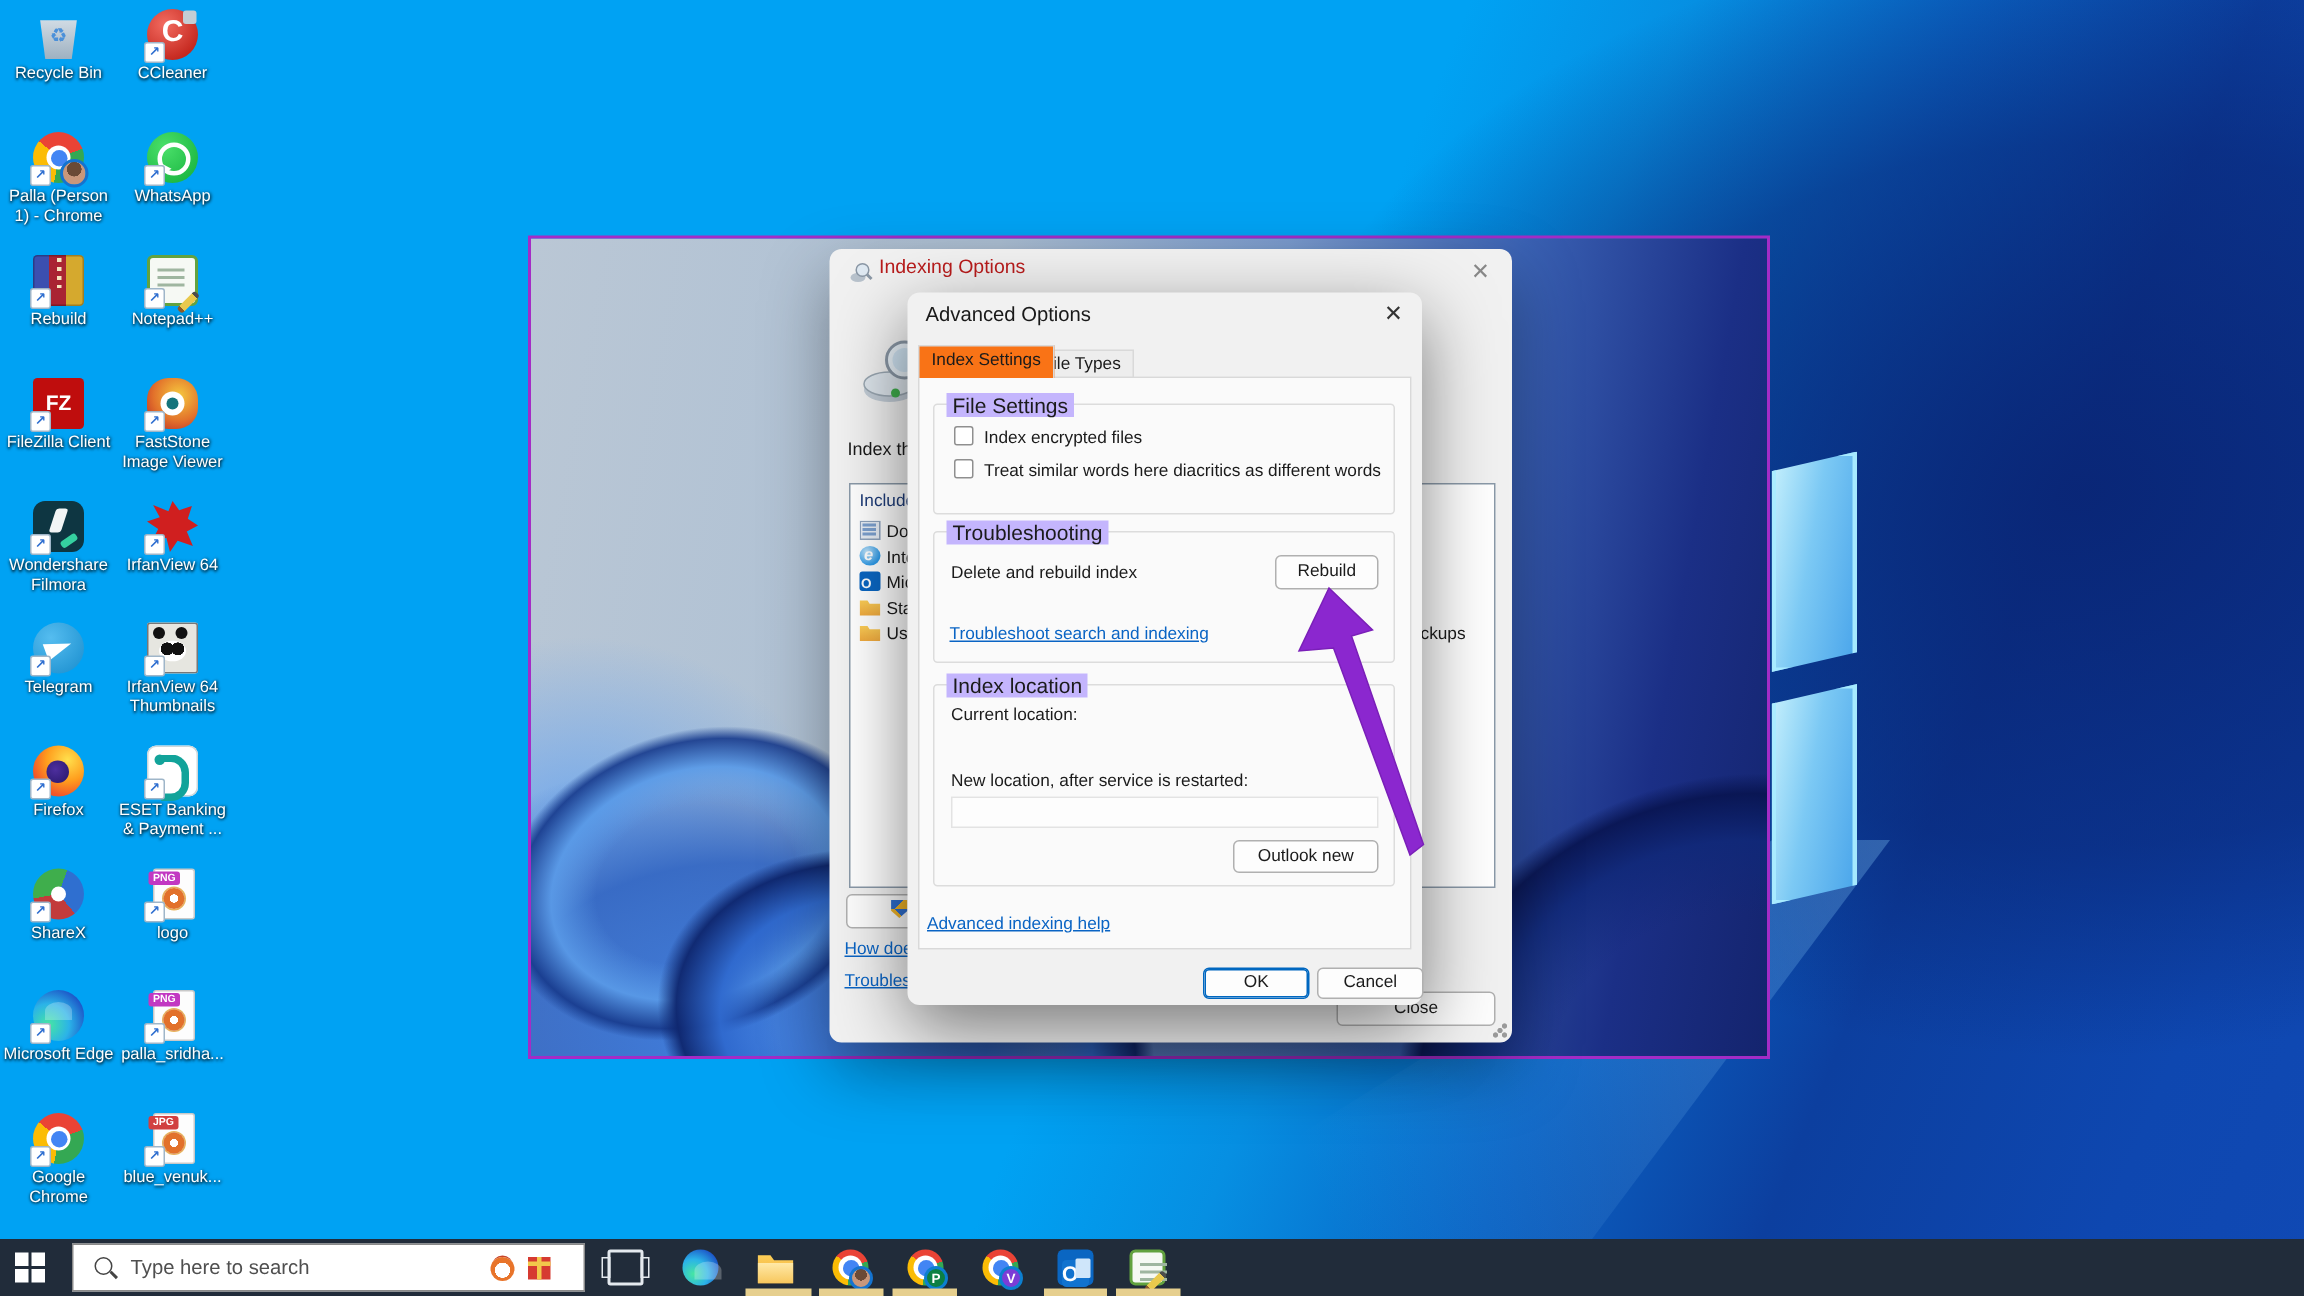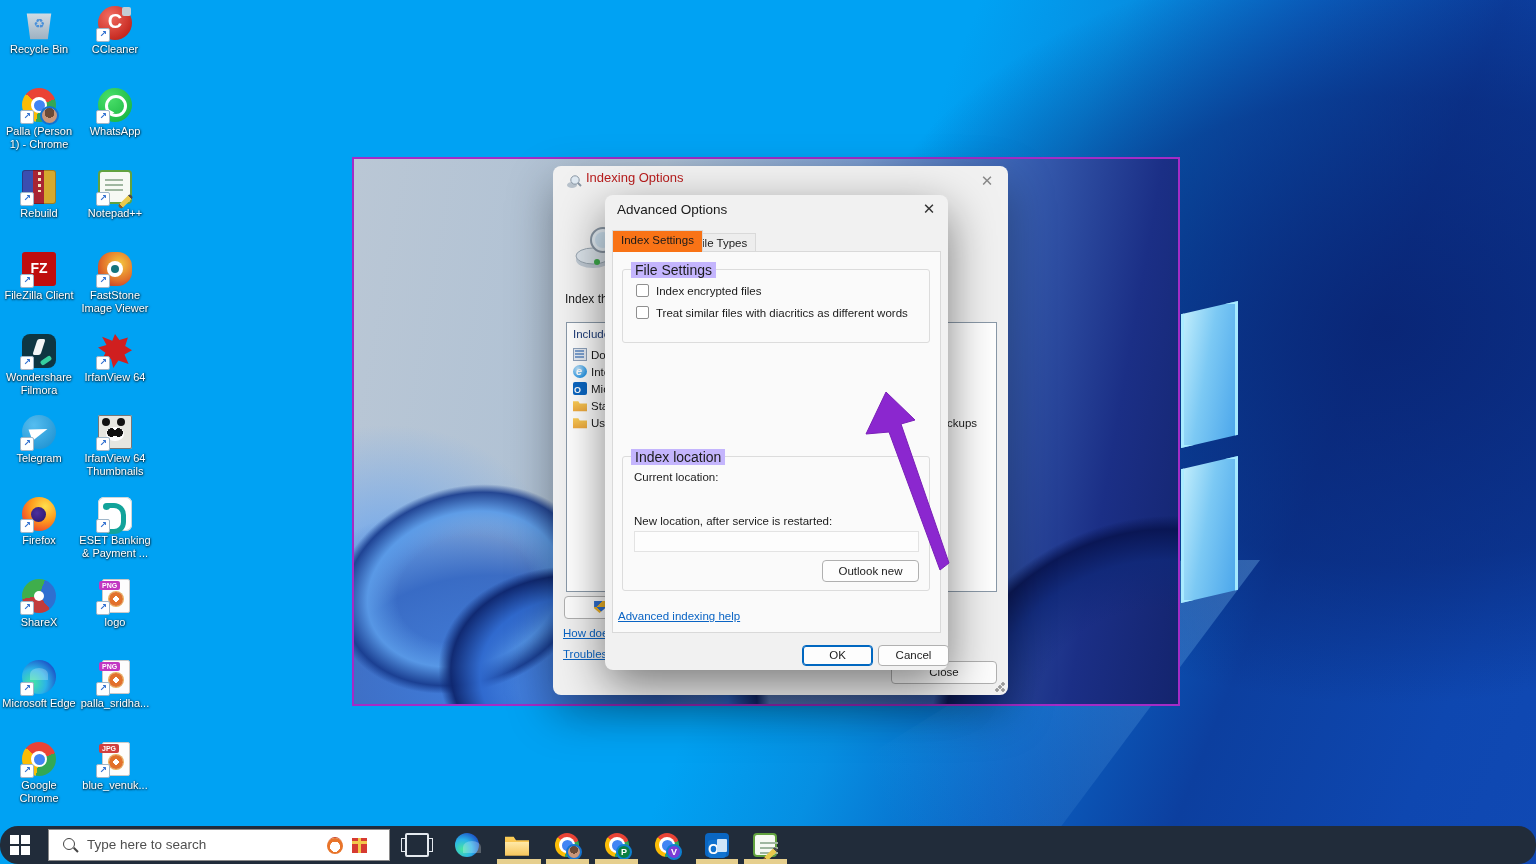--- a/index.html
+++ b/index.html
@@ -157,21 +157,21 @@
   .cbrow{position:absolute;left:13px;white-space:nowrap;font-size:11.5px;}
   .cb{display:inline-block;width:11px;height:11px;background:#fff;border:1px solid #8f8f8f;
       border-radius:2px;vertical-align:-2px;margin-right:7px;}
   .tbox{position:absolute;background:#fdfdfd;border:1px solid #e3e3e3;border-bottom:1px solid #999;
         box-sizing:border-box;font-size:11.5px;padding:2px 6px;}
 
   
   #arrow{position:absolute;left:0;top:0;z-index:50;pointer-events:none;}
 
   
-  .taskbar{position:absolute;left:0;top:826px;width:1536px;height:38px;background:#212c3a;z-index:60;border-radius:18px;}
+  .taskbar{position:absolute;left:0;top:826px;width:1536px;height:38px;background:#212c3a;z-index:60;}
   .tb-start{position:absolute;left:10px;top:9px;width:20px;height:20px;
     background:linear-gradient(#fff,#fff) 0 0/9px 9px no-repeat,linear-gradient(#fff,#fff) 11px 0/9px 9px no-repeat,
                linear-gradient(#fff,#fff) 0 11px/9px 9px no-repeat,linear-gradient(#fff,#fff) 11px 11px/9px 9px no-repeat;}
   .tb-search{position:absolute;left:48px;top:3px;width:342px;height:32px;background:#fff;
     border:1px solid #8a8a8a;box-sizing:border-box;color:#4f4f4f;font-size:13.5px;line-height:30px;}
   .tb-search .q{position:absolute;left:14px;top:8px;width:10px;height:10px;border:1.6px solid #444;border-radius:50%;}
   .tb-search .q::after{content:"";position:absolute;left:9px;top:10px;width:6px;height:1.6px;background:#444;transform:rotate(45deg);}
   .tb-search .ph{position:absolute;left:38px;top:0;}
   .mini-alarm{position:absolute;right:46px;top:8px;width:16px;height:16px;border-radius:50%;
     background:radial-gradient(circle at 50% 55%,#fff 0 42%,#e8742a 43%);box-shadow:0 -2px 0 -1px #c8442a;}
@@ -398,24 +398,30 @@
   <div class="tab off">File Types</div>
 
   <div class="tabpanel">
 
     <div class="grp" style="left:9px;top:17px;width:306px;height:72px">
       <span class="lg">File Settings</span>
       <div class="cbrow" style="top:14px">
         <span class="cb"></span><span>Index encrypted files</span>
       </div>
       <div class="cbrow" style="top:36px">
-        <span class="cb"></span><span>Treat similar files with diacritics as different words</span>
+        <span class="cb"></span><span>Treat similar words here diacritics as different words</span>
       </div>
     </div>
 
+    <div class="grp" style="left:9px;top:102px;width:306px;height:86px">
+      <span class="lg">Troubleshooting</span>
+      <span class="abs" style="left:11px;top:21px">Delete and rebuild index</span>
+      <div class="btn" style="left:227px;top:15px;width:69px;height:23px;line-height:21px"><span>Rebuild</span></div>
+      <a class="lnk abs" style="left:10px;top:62px">Troubleshoot search and indexing</a>
+    </div>
 
     <div class="grp" style="left:9px;top:204px;width:306px;height:133px">
       <span class="lg">Index location</span>
       <span class="abs" style="left:11px;top:14px">Current location:</span>
       <span class="abs" style="left:11px;top:58px">New location, after service is restarted:</span>
       <div class="tbox" style="left:11px;top:74px;width:285px;height:21px;border:1px solid #e3e3e3"></div>
       <div class="btn" style="left:199px;top:103px;width:97px;height:22px;line-height:20px"><span>Outlook new</span></div>
     </div>
 
     <a class="lnk abs" style="left:5px;top:358px">Advanced indexing help</a>

